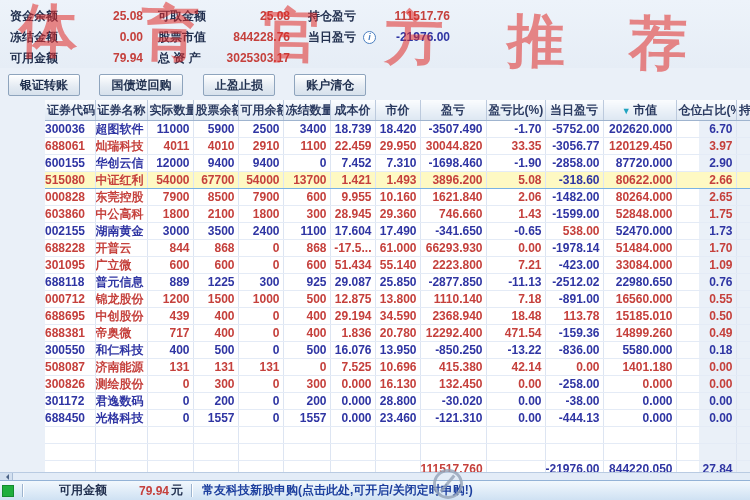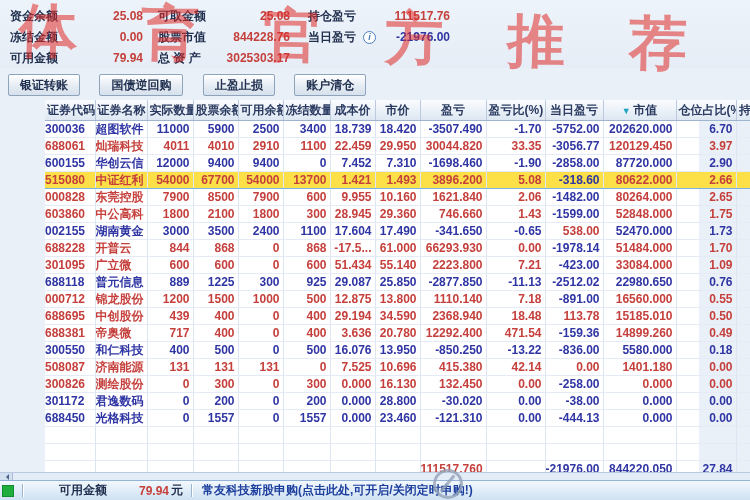--- a/index.html
+++ b/index.html
@@ -29,21 +29,21 @@
     font-size:12px;font-weight:bold;color:#20304f;text-align:center;box-shadow:0 1px 0 #fff inset;cursor:default;}
   
   .tbl-wrap{position:absolute;top:100px;left:0;width:654px;background:#fff;margin-left:45px;}
   table{border-collapse:collapse;table-layout:fixed;width:750px;font-size:12px;}
   th{height:20px;background:linear-gradient(#fafcfe,#dde7f2);border-right:1px solid #bccadd;
      border-bottom:1px solid #9fb4cf;color:#2a3a60;font-weight:bold;white-space:nowrap;overflow:hidden;padding:0 2px;}
   td{height:16px;line-height:16px;border-right:1px solid #dde5f2;border-bottom:1px solid #e4ebf6;
      text-align:right;padding:0 3px 0 0;white-space:nowrap;overflow:hidden;font-weight:bold;}
   td.left{text-align:left;}
   td.sliver,th.sliver{border-right:none;}
-  tr.selected td{background:#fde047;border-bottom-color:#79b2e4;}
+  tr.selected td{background:#fef9c3;border-bottom-color:#79b2e4;}
   .up{color:#c5403c;}
   .down{color:#2f35a3;}
   .sort{color:#1fa3c0;font-size:9px;}
   
   .hscroll{position:absolute;left:0;bottom:19px;width:750px;height:8px;background:#e3ecf7;border-top:1px solid #b9cbe2;}
   .hscroll .arrow-btn{position:absolute;left:0;top:0;width:12px;height:8px;background:#d3e0f0;border-right:1px solid #a9bdd6;}
   .hscroll .arrow-btn::before{content:"";position:absolute;left:3px;top:1px;border:3px solid transparent;border-right-color:#4c6386;}
   
   .statusbar{position:absolute;left:0;bottom:0;width:750px;height:19px;
     background:linear-gradient(#f2f8fd,#cfe1f3);border-top:1px solid #93b2d6;
@@ -361,21 +361,21 @@
           <td class="up">6</td>
           <td class="sliver"></td>
         </tr>
         <tr>
           <td class="up left">688381</td>
           <td class="up left">帝奥微</td>
           <td class="up">717</td>
           <td class="up">400</td>
           <td class="up">0</td>
           <td class="up">400</td>
-          <td class="up">3.636</td>
+          <td class="up">1.836</td>
           <td class="up">20.780</td>
           <td class="up">12292.400</td>
           <td class="up">471.54</td>
           <td class="down">-159.36</td>
           <td class="up">14899.260</td>
           <td class="up">0.49</td>
           <td class="up">7</td>
           <td class="sliver"></td>
         </tr>
         <tr>

